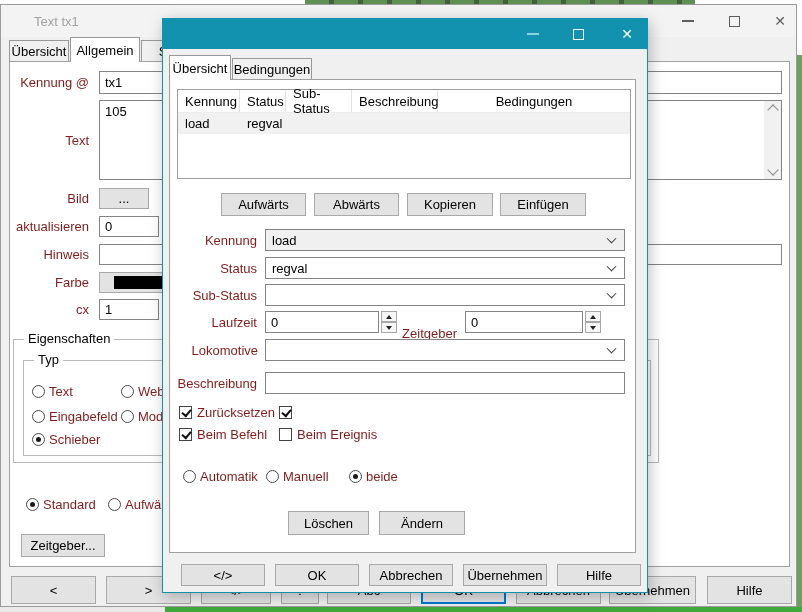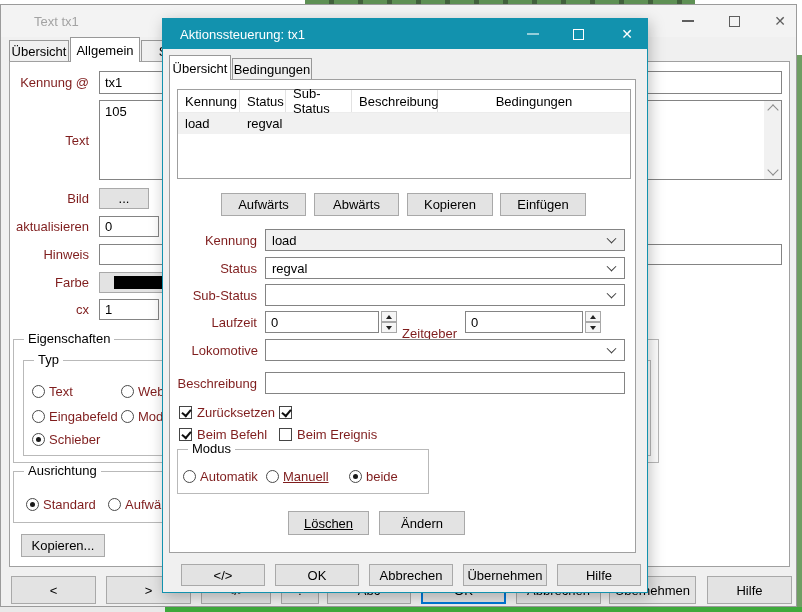--- a/index.html
+++ b/index.html
@@ -141,30 +141,27 @@
     <div class="lbl lbl-l" style="left:48px;top:379px;width:60px;height:15px;">Text</div>
     <span class="radio" style="left:120px;top:380px;"></span>
     <div class="lbl lbl-l" style="left:137px;top:379px;width:60px;height:15px;">Web</div>
     <span class="radio" style="left:31px;top:405px;"></span>
     <div class="lbl lbl-l" style="left:48px;top:404px;width:80px;height:15px;">Eingabefeld</div>
     <span class="radio" style="left:120px;top:405px;"></span>
     <div class="lbl lbl-l" style="left:137px;top:404px;width:60px;height:15px;">Mod</div>
     <span class="radio on" style="left:31px;top:428px;"></span>
     <div class="lbl lbl-l" style="left:48px;top:427px;width:80px;height:15px;">Schieber</div>
 
-    <div class="groupbox" style="left:12px;top:466px;width:290px;height:52px;">
-      <span class="gcap">Ausrichtung</span>
-    </div>
     <span class="radio on" style="left:25px;top:493px;"></span>
     <div class="lbl lbl-l" style="left:42px;top:492px;width:64px;height:15px;">Standard</div>
     <span class="radio" style="left:107px;top:493px;"></span>
     <div class="lbl lbl-l" style="left:124px;top:492px;width:70px;height:15px;">Aufwärts</div>
 
     <div class="btn" style="left:20px;top:529px;width:84px;height:23px;">
-        <span>Kopieren...</span>
+        <span>Zeitgeber...</span>
       </div>
 
     <div class="btn" style="left:10px;top:571px;width:85px;height:28px;">
         <span>&lt;</span>
       </div>
     <div class="btn" style="left:105px;top:571px;width:85px;height:28px;">
         <span>&gt;</span>
       </div>
     <div class="btn" style="left:200px;top:571px;width:70px;height:28px;">
         <span>&lt;/&gt;</span>
@@ -184,21 +181,20 @@
     <div class="btn" style="left:608px;top:571px;width:87px;height:28px;">
         <span>Übernehmen</span>
       </div>
     <div class="btn" style="left:706px;top:571px;width:85px;height:28px;">
         <span>Hilfe</span>
       </div>
   </div>
 
   <div class="dialog">
     <div class="titlebar-dlg">
-      <div class="title-dlg">Aktionssteuerung: tx1</div>
       <div class="dctl" style="left:356px;top:0;width:28px;height:30px;">
           <span class="dash" style="background:#fff;opacity:.55;"></span>
         </div>
       <div class="dctl" style="left:401px;top:0;width:28px;height:30px;">
           <span class="maxsq" style="border-color:#fff;"></span>
         </div>
       <div class="dctl" style="left:448px;top:0;width:32px;height:30px;">
           <span class="xglyph" style="color:#fff;">✕</span>
         </div>
     </div>
@@ -297,31 +293,28 @@
       </div>
 
     <span class="checkbox on" style="left:16px;top:387px;"></span>
     <div class="lbl lbl-l" style="left:34px;top:386px;width:90px;height:15px;">Zurücksetzen</div>
     <span class="checkbox on" style="left:116px;top:387px;"></span>
     <span class="checkbox on" style="left:16px;top:409px;"></span>
     <div class="lbl lbl-l" style="left:34px;top:408px;width:90px;height:15px;">Beim Befehl</div>
     <span class="checkbox" style="left:116px;top:409px;"></span>
     <div class="lbl lbl-l" style="left:134px;top:408px;width:100px;height:15px;">Beim Ereignis</div>
 
-    <div class="groupbox" style="left:14px;top:430px;width:252px;height:45px;">
-      <span class="gcap">Modus</span>
-    </div>
     <span class="radio" style="left:20px;top:451px;"></span>
     <div class="lbl lbl-l" style="left:37px;top:450px;width:64px;height:15px;">Automatik</div>
     <span class="radio" style="left:103px;top:451px;"></span>
-    <div class="lbl lbl-l" style="left:120px;top:450px;width:56px;height:15px;text-decoration:underline;">Manuell</div>
+    <div class="lbl lbl-l" style="left:120px;top:450px;width:56px;height:15px;">Manuell</div>
     <span class="radio on" style="left:186px;top:451px;"></span>
     <div class="lbl lbl-l" style="left:203px;top:450px;width:50px;height:15px;">beide</div>
 
-    <div class="btn" style="left:125px;top:492px;width:81px;height:24px;text-decoration:underline;">
+    <div class="btn" style="left:125px;top:492px;width:81px;height:24px;">
         <span>Löschen</span>
       </div>
     <div class="btn" style="left:216px;top:492px;width:86px;height:24px;">
         <span>Ändern</span>
       </div>
 
     <div class="btn" style="left:18px;top:545px;width:84px;height:22px;">
         <span>&lt;/&gt;</span>
       </div>
     <div class="btn" style="left:112px;top:545px;width:84px;height:22px;">

